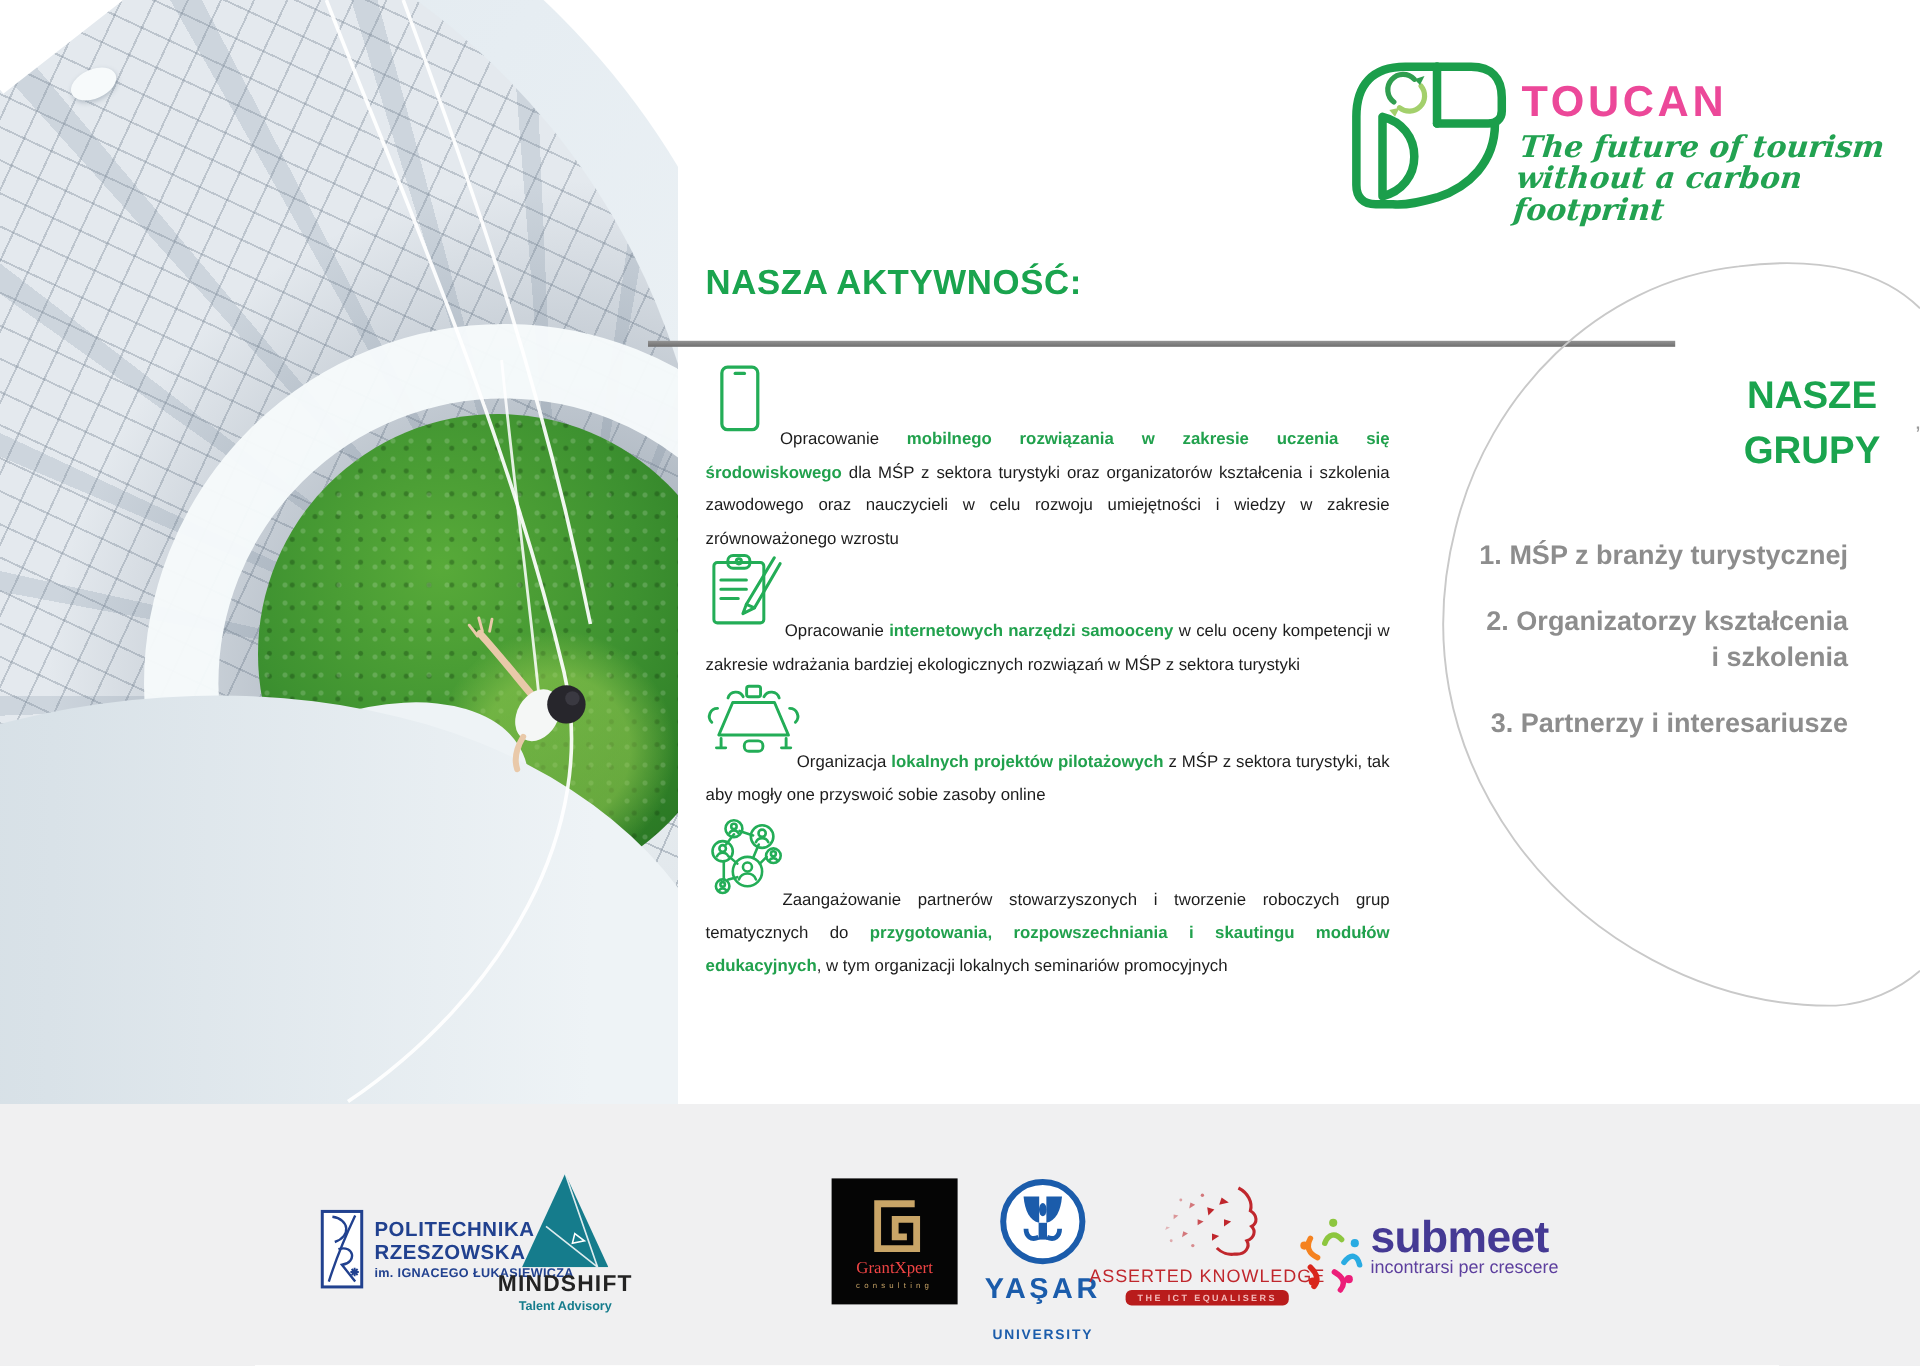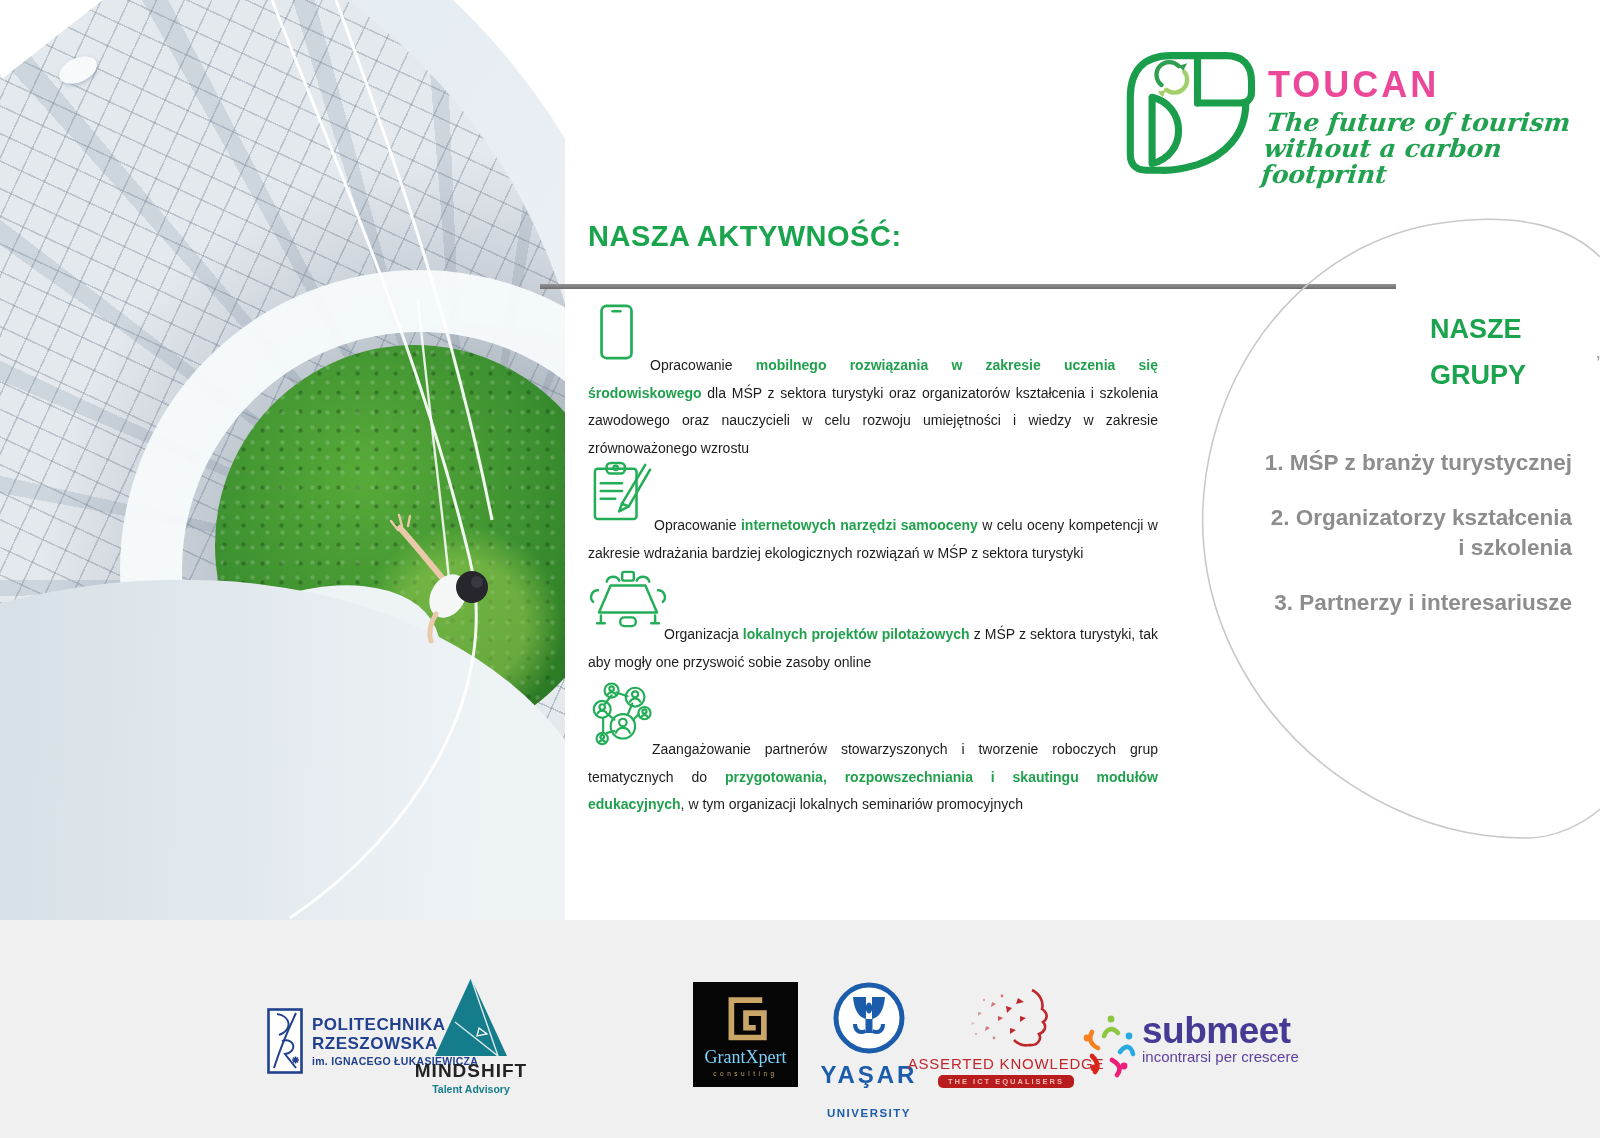--- a/index.html
+++ b/index.html
@@ -70,24 +70,24 @@
   .activity:nth-child(2) .act-icon{left:4px;top:-52px;}
   .activity:nth-child(3){margin-top:54px;}
   .activity:nth-child(3) .act-text{text-indent:76px;}
   .activity:nth-child(3) .act-icon{left:0px;top:-52px;}
   .activity:nth-child(4){margin-top:60px;}
   .activity:nth-child(4) .act-text{text-indent:64px;}
   .activity:nth-child(4) .act-icon{left:2px;top:-56px;}
 
   
   .blob-curve{position:absolute;left:1150px;top:185px;pointer-events:none;}
-  .groups-title{position:absolute;left:1430px;top:306px;width:160px;
-                font-size:27px;line-height:46px;font-weight:bold;color:#1aa44e;}
+  .groups-title{position:absolute;left:1430px;top:306px;width:160px;text-align:center;
+                font-size:32px;line-height:46px;font-weight:bold;color:#1aa44e;}
   .groups-tick{position:absolute;left:1596px;top:352px;color:#9a9a9a;font-size:20px;}
-  .groups-list{position:absolute;left:1229px;top:448px;width:343px;text-align:right;}
+  .groups-list{position:absolute;left:1197px;top:448px;width:343px;text-align:right;}
   .group-item{font-size:22.5px;line-height:30px;font-weight:bold;color:#8d8d8d;
               margin-bottom:25px;white-space:pre-line;}
 
   
   .footer{position:absolute;left:0;top:920px;width:1600px;height:218px;background:#f0f0f1;}
   .footer *{box-sizing:border-box;}
   .lg{position:absolute;}
   .lg-col{display:flex;flex-direction:column;align-items:center;}
   .polit{left:252px;top:88px;display:flex;align-items:center;gap:9px;padding-left:15px;}
   .polit-t1{font-size:17px;font-weight:bold;color:#21418f;letter-spacing:.5px;line-height:19px;}
@@ -96,21 +96,21 @@
   .mind-name{font-size:19px;font-weight:bold;color:#232323;letter-spacing:1px;margin-top:4px;}
   .mind-tag{font-size:10.5px;font-weight:bold;color:#157c8c;margin-top:1px;}
   .danmar{left:522px;top:60px;width:150px;}
   .danmar-name{font-size:31px;font-weight:bold;color:#3b3b3c;letter-spacing:2px;line-height:30px;margin-top:4px;}
   .danmar-sub{font-size:10px;font-weight:bold;color:#3b3b3c;letter-spacing:6px;margin-top:1px;}
   .danmar-tag{margin-top:8px;font-size:12px;color:#8a8a8a;font-weight:bold;display:flex;align-items:center;gap:4px;}
   .danmar-tag .chk{color:#2a9aa8;font-size:15px;font-weight:bold;}
   .danmar-tag .it{color:#4a4a4a;}
   .gx{left:693px;top:62px;width:105px;height:105px;background:#050505;display:flex;flex-direction:column;
       align-items:center;justify-content:center;}
-  .gx-name{font-family:"Liberation Serif", serif;font-size:18px;color:#7dd3fc;margin-top:3px;}
+  .gx-name{font-family:"Liberation Serif", serif;font-size:14px;color:#ef4444;margin-top:3px;}
   .gx-sub{font-size:6.5px;color:#c9a567;letter-spacing:3.5px;margin-top:2px;}
   .yasar{left:826px;top:61px;width:86px;}
   .yasar-name{font-size:24px;font-weight:bold;color:#1b5cab;letter-spacing:3px;margin-top:6px;}
   .yasar-sub{font-size:11.5px;font-weight:bold;color:#1b5cab;letter-spacing:1.5px;margin-top:18px;}
   .ak{left:930px;top:66px;width:152px;}
   .ak-name{font-size:15px;color:#c0272d;letter-spacing:.8px;margin-top:5px;white-space:nowrap;}
   .ak-bar{margin-top:3px;background:#b91c1c;border-radius:5px;padding:2px 10px;font-size:7.5px;
           letter-spacing:2px;color:#f3b9b9;font-weight:bold;}
   .subm{left:1082px;top:94px;display:flex;align-items:flex-start;gap:6px;}
   .subm-name{font-size:37px;font-weight:bold;color:#453a94;line-height:34px;letter-spacing:-.5px;}

